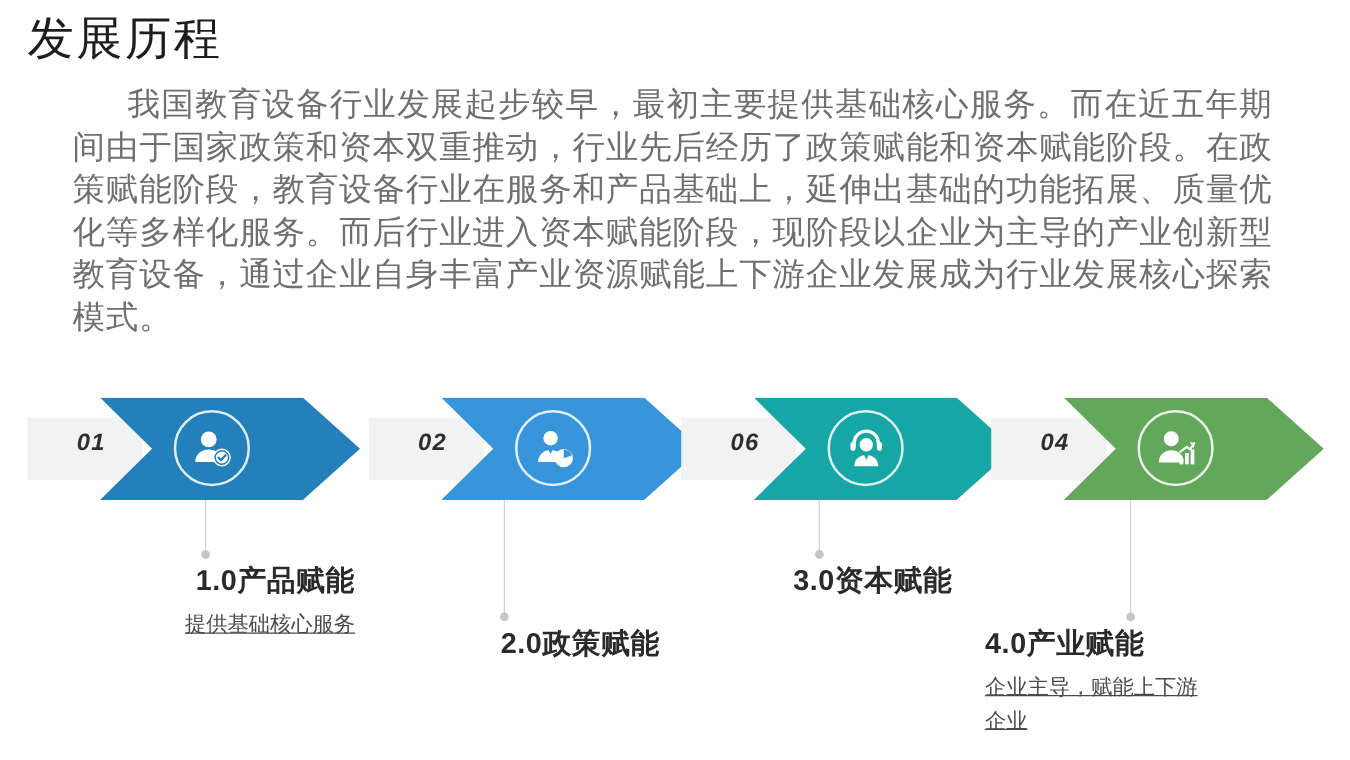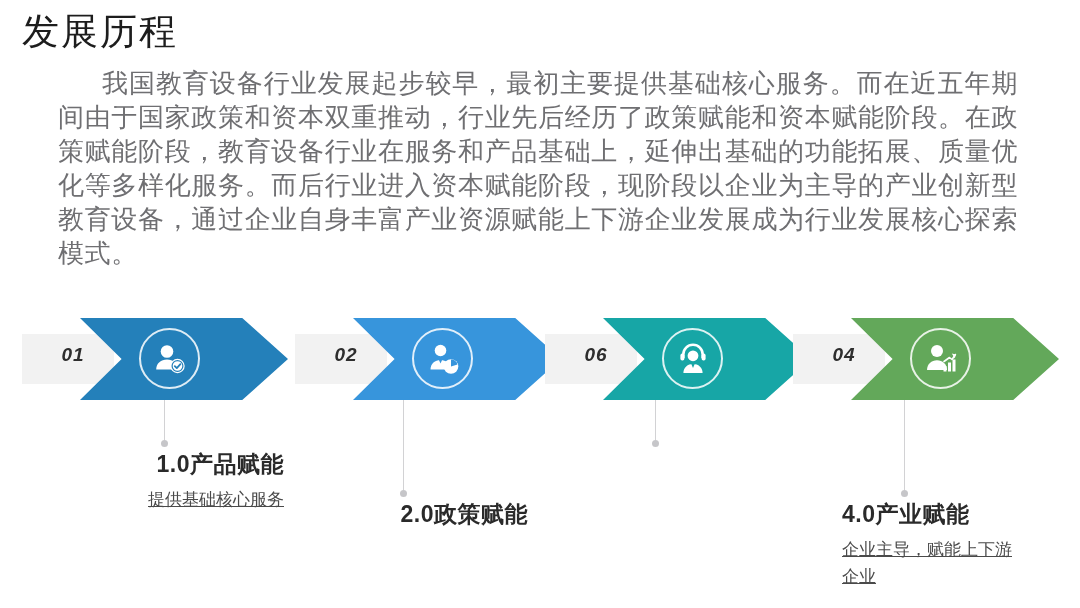--- a/index.html
+++ b/index.html
@@ -226,18 +226,19 @@
 <div class="caption align-center" style="left:44px; top:448px; width:240px;">
   <div class="caption-title">1.0产品赋能</div>
   <div class="caption-desc">提供基础核心服务</div>
 </div>
 
 <div class="caption align-center" style="left:278px; top:498px; width:250px;">
   <div class="caption-title">2.0政策赋能</div>
 </div>
 
 <div class="caption align-center" style="left:548px; top:448px; width:214px;">
-</div>
-
-<div class="caption align-left" style="left:842px; top:498px; width:200px;">
+  <div class="caption-title">3.0资本赋能</div>
+</div>
+
+<div class="caption align-left" style="left:788px; top:498px; width:200px;">
   <div class="caption-title" style="text-align:left;">4.0产业赋能</div>
   <div class="caption-desc" style="width:186px;">企业主导，赋能上下游企业</div>
 </div>
 
 </body></html>

